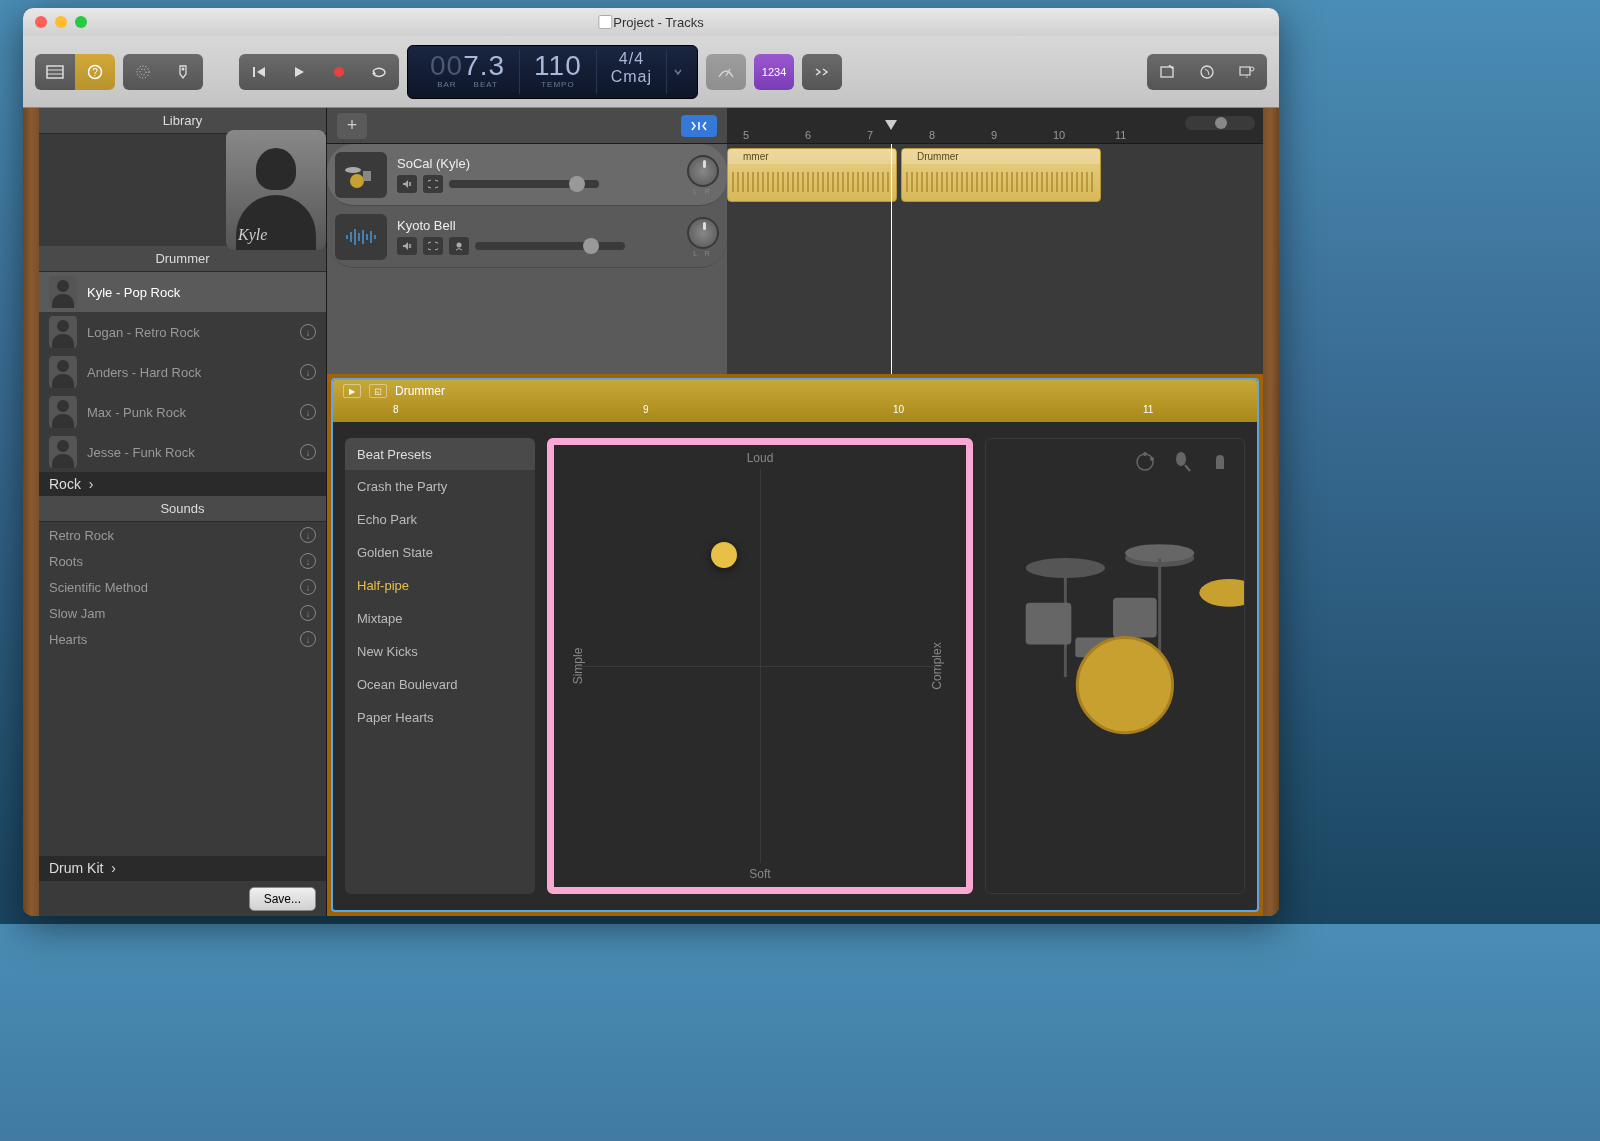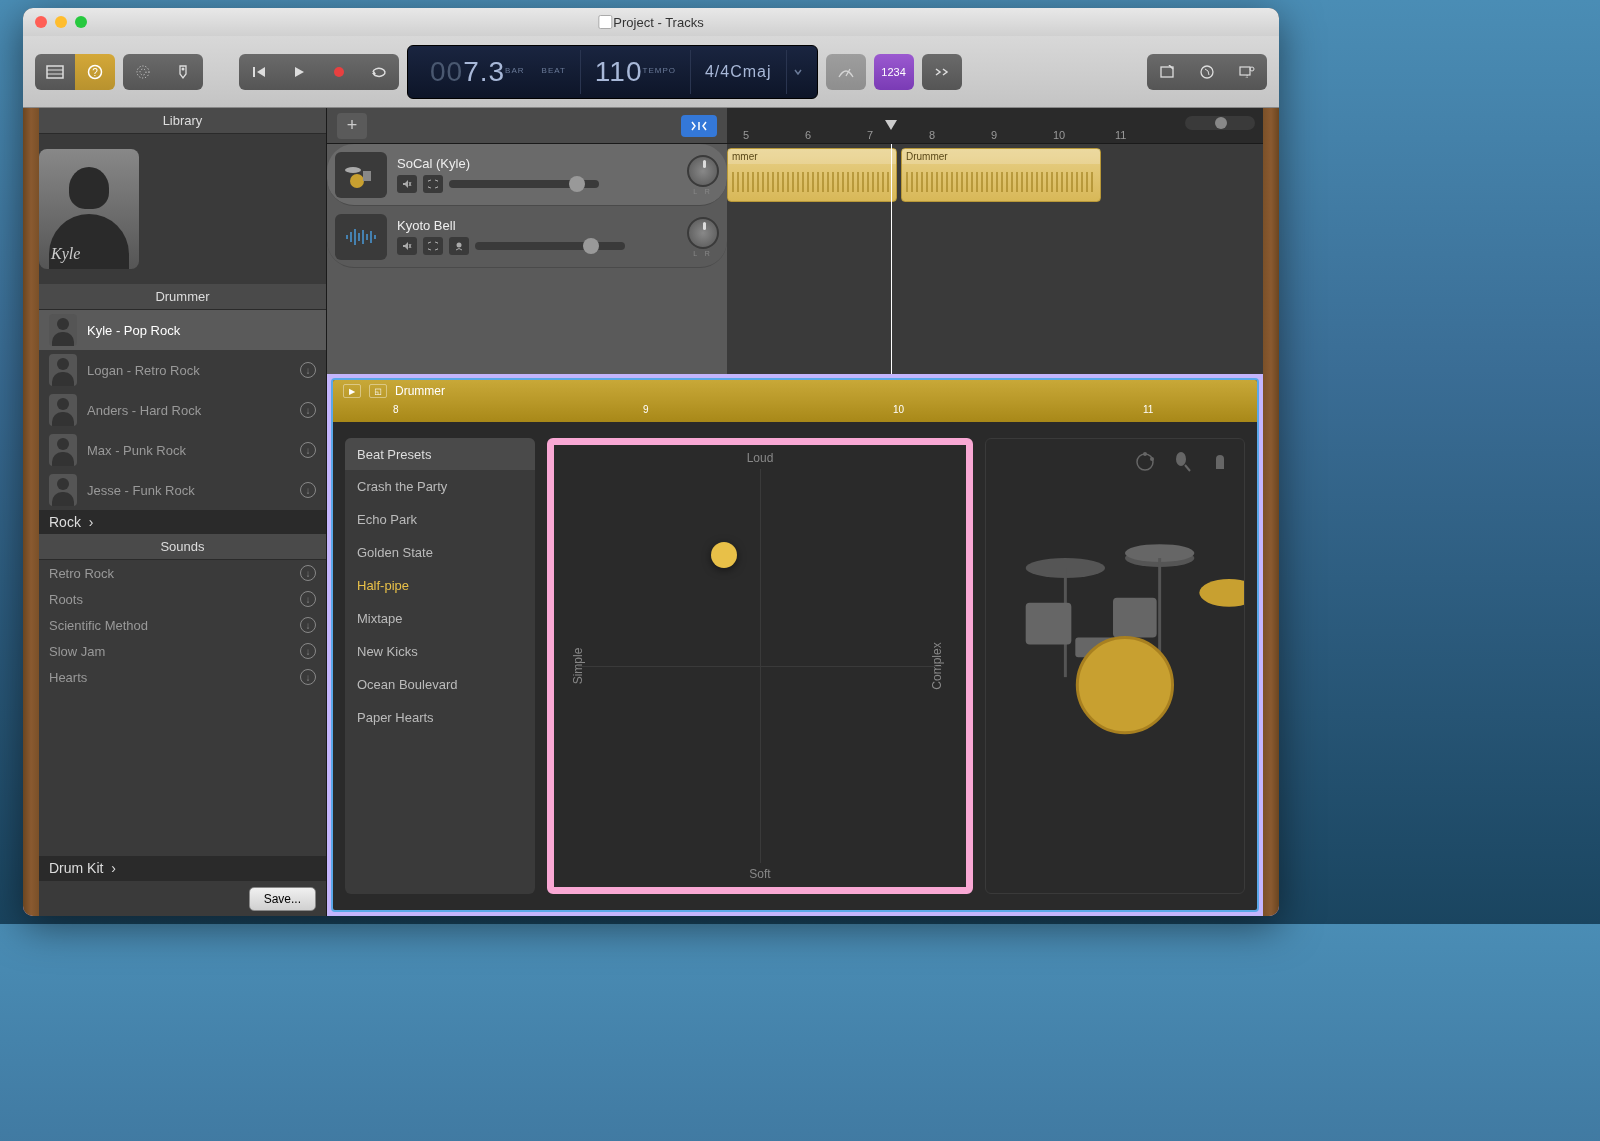--- a/index.html
+++ b/index.html
@@ -17,35 +17,35 @@
 .tb-btn { width: 40px; height: 36px; background: linear-gradient(#6a6a6a, #555); border: none; display: flex; align-items: center; justify-content: center; color: #ddd; cursor: pointer; }
 .tb-btn:first-child { border-radius: 6px 0 0 6px; }
 .tb-btn:last-child { border-radius: 0 6px 6px 0; }
 .tb-btn.solo { border-radius: 6px; }
 .tb-btn.active { background: linear-gradient(#d4a838, #b8922e); color: #fff; }
 .tb-btn.purple { background: linear-gradient(#9b59d0, #7a3bb5); color: #fff; }
 .spacer { flex: 1; }
 .spacer-sm { width: 20px; }
 
 .lcd { display: flex; background: linear-gradient(#1a2540, #0d1528); border-radius: 6px; height: 54px; padding: 4px 8px; gap: 0; border: 1px solid #000; position: relative; }
-.lcd-seg { display: flex; flex-direction: row; align-items: center; padding: 0 14px; border-right: 1px solid #2a3550; }
+.lcd-seg { display: flex; flex-direction: column; align-items: center; padding: 0 14px; border-right: 1px solid #2a3550; }
 .lcd-seg:last-child { border-right: none; }
 .lcd-val { font-size: 28px; color: #a8b8d8; font-weight: 300; letter-spacing: 1px; }
 .lcd-val .dim { color: #4a5870; }
 .lcd-lbl { font-size: 8px; color: #6a7a98; letter-spacing: 1px; margin-top: -2px; }
 .lcd-small { font-size: 16px; }
 .lcd-arrow { display: flex; align-items: center; padding: 0 6px; color: #6a7a98; cursor: pointer; }
 
-.content { flex: 1; display: flex; background: #c4b5fd; position: relative; overflow: hidden; }
+.content { flex: 1; display: flex; background: #a16207; position: relative; overflow: hidden; }
 .wood-l, .wood-r { width: 16px; background: linear-gradient(90deg, #6a4520, #8a5a30, #7a5028); }
 .wood-r { background: linear-gradient(90deg, #7a5028, #8a5a30, #6a4520); }
 
 .library { width: 288px; background: #3a3a3a; display: flex; flex-direction: column; border-right: 1px solid #1a1a1a; }
 .lib-hdr { height: 26px; background: #4a4a4a; display: flex; align-items: center; justify-content: center; font-size: 13px; color: #ddd; border-bottom: 1px solid #2a2a2a; }
-.lib-img { height: 150px; display: flex; align-items: center; justify-content: flex-start; background: #3a3a3a; }
+.lib-img { height: 112px; display: flex; align-items: center; justify-content: flex-end; background: #3a3a3a; }
 .avatar-box { width: 100px; height: 120px; background: linear-gradient(#888, #555); border-radius: 8px; position: relative; overflow: hidden; }
 .avatar-head { position: absolute; top: 18px; left: 30px; width: 40px; height: 42px; background: #2a2a2a; border-radius: 50% 50% 40% 40%; }
 .avatar-body { position: absolute; bottom: 0; left: 10px; right: 10px; height: 55px; background: #2a2a2a; border-radius: 40px 40px 0 0; }
 .avatar-name { position: absolute; bottom: 6px; left: 12px; color: #ccc; font-size: 16px; font-style: italic; font-family: cursive; }
 .lib-item { display: flex; align-items: center; height: 40px; padding: 0 10px; gap: 10px; color: #999; font-size: 13px; cursor: pointer; position: relative; }
 .lib-item.selected { background: #5a5a5a; color: #fff; }
 .lib-item-avatar { width: 28px; height: 32px; background: #555; border-radius: 4px; position: relative; overflow: hidden; }
 .lib-item-avatar::before { content: ''; position: absolute; top: 4px; left: 8px; width: 12px; height: 12px; background: #333; border-radius: 50%; }
 .lib-item-avatar::after { content: ''; position: absolute; bottom: 0; left: 3px; right: 3px; height: 14px; background: #333; border-radius: 10px 10px 0 0; }
 .dl-icon { position: absolute; right: 10px; width: 16px; height: 16px; border: 1.5px solid #888; border-radius: 50%; display: flex; align-items: center; justify-content: center; color: #888; font-size: 10px; }
@@ -75,21 +75,21 @@
 .track-ctrls { display: flex; gap: 6px; align-items: center; }
 .small-btn { width: 20px; height: 18px; background: #3a3a3a; border: none; border-radius: 3px; color: #aaa; font-size: 10px; cursor: pointer; display: flex; align-items: center; justify-content: center; }
 .vol-slider { width: 150px; height: 8px; background: #3a3a3a; border-radius: 4px; position: relative; }
 .vol-thumb { position: absolute; top: -4px; width: 16px; height: 16px; background: #999; border-radius: 50%; }
 .pan-knob { width: 32px; height: 32px; border-radius: 50%; background: radial-gradient(#888, #555); border: 2px solid #3a3a3a; position: relative; }
 .pan-knob::after { content:''; position: absolute; top: 3px; left: 14px; width: 3px; height: 8px; background: #ddd; border-radius: 2px; }
 .pan-lbl { font-size: 7px; color: #888; text-align: center; margin-top: 1px; letter-spacing: 3px; }
 
 .timeline { flex: 1; background: #3a3a3a; position: relative; }
 .region { position: absolute; height: 54px; background: linear-gradient(#e8d088, #d8b858); border-radius: 4px; border: 1px solid #b89838; }
-.region-lbl { font-size: 10px; color: #5a4818; padding: 2px 4px; background: rgba(255,255,255,0.2); }
+.region-lbl { font-size: 10px; color: #5a4818; padding: 2px 15px; background: rgba(255,255,255,0.2); }
 .waveform { height: 36px; display: flex; align-items: center; padding: 0 4px; }
 .wave { width: 100%; height: 20px; background: repeating-linear-gradient(90deg, #a88828 0 2px, transparent 2px 5px); opacity: 0.7; }
 .playhead { position: absolute; top: 0; bottom: 0; width: 1px; background: #fff; }
 .playhead::before { content:''; position: absolute; top: -24px; left: -6px; width: 0; height: 0; border-left: 6px solid transparent; border-right: 6px solid transparent; border-top: 10px solid #ccc; }
 
 .editor { flex: 1; background: #2a2a2a; border: 2px solid #5aa8e8; margin: 4px; border-radius: 4px; display: flex; flex-direction: column; overflow: hidden; }
 .ed-hdr { height: 22px; background: linear-gradient(#c8a838, #b89828); display: flex; align-items: center; padding: 0 10px; gap: 8px; font-size: 12px; color: #fff; font-weight: 500; }
 .ed-hdr-btn { width: 18px; height: 14px; border: 1px solid rgba(255,255,255,0.4); border-radius: 2px; display: flex; align-items: center; justify-content: center; font-size: 8px; }
 .ed-ruler { height: 20px; background: linear-gradient(#b89828, #a88818); position: relative; font-size: 10px; color: #fff; }
 .ed-ruler .tick { position: absolute; top: 2px; }

